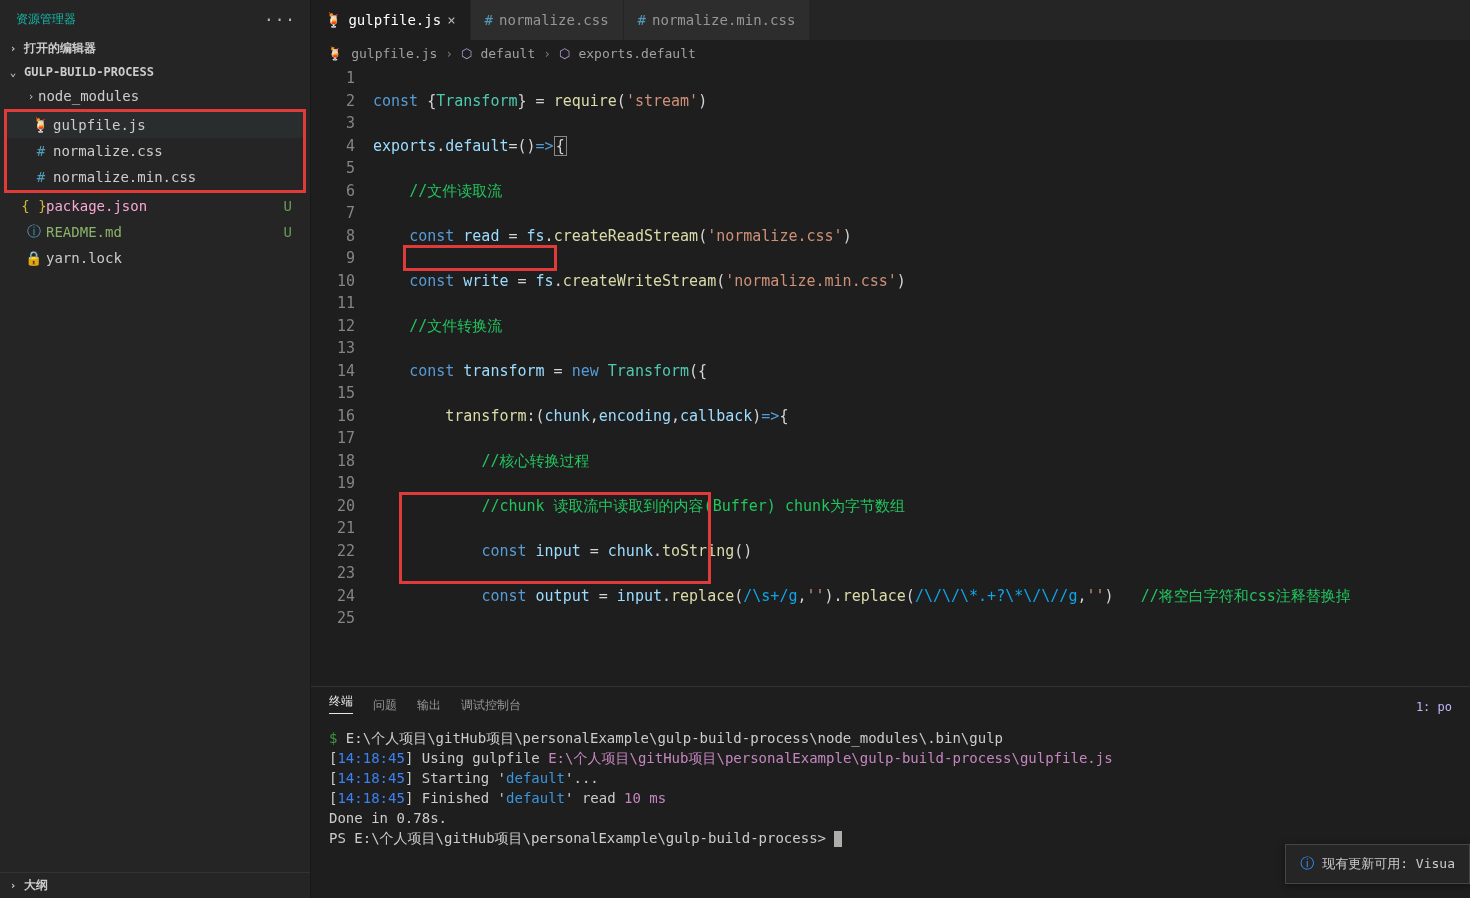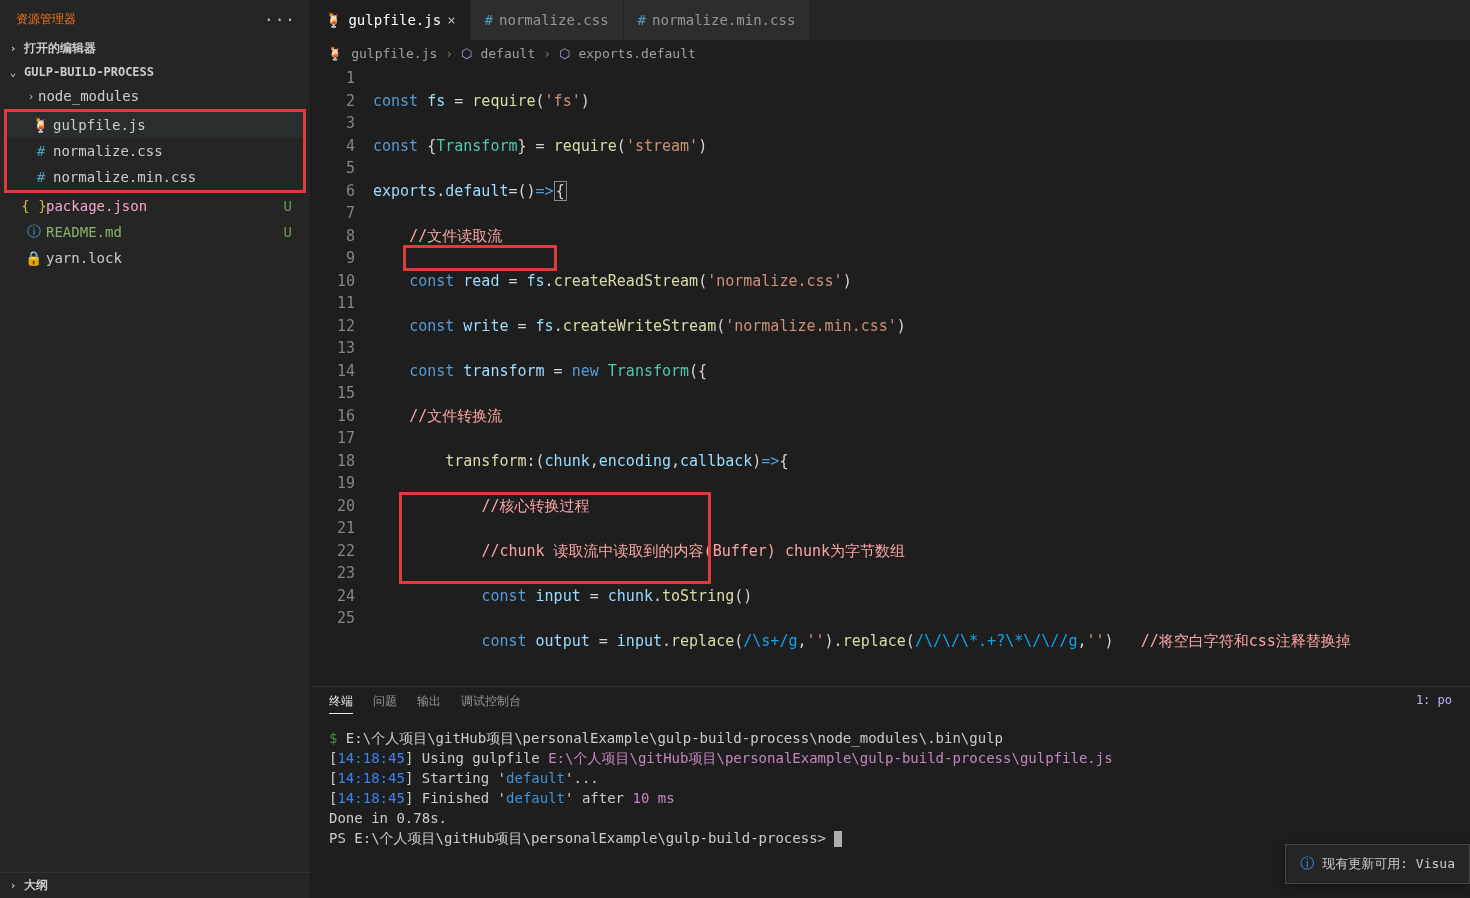--- a/index.html
+++ b/index.html
@@ -21,21 +21,21 @@
     flex-direction: column;
     border-right: 1px solid #191919;
   }
   .sidebar-header {
     display: flex;
     align-items: center;
     justify-content: space-between;
     padding: 8px 14px 6px 16px;
     height: 36px;
   }
-  .sidebar-title { font-size: 12px; color: #f97316; }
+  .sidebar-title { font-size: 12px; color: #14b8a6; }
   .dots { color: #bbbbbb; font-size: 16px; letter-spacing: 1px; }
   .section {
     display: flex;
     align-items: center;
     gap: 4px;
     padding: 4px 6px;
     font-size: 12px;
     font-weight: bold;
     color: #cccccc;
   }
@@ -132,39 +132,39 @@
     position: relative;
     color: #d4d4d4;
   }
   .code-line { height: 22.5px; position: relative; }
   
   .kw { color: #569cd6; }
   .fn { color: #dcdcaa; }
   .var { color: #9cdcfe; }
   .cls { color: #4ec9b0; }
   .str { color: #ce9178; }
-  .cm { color: #fca5a5; }
+  .cm { color: #22c55e; }
   .rgx { color: #0ea5e9; }
   
   .hl-box {
     position: absolute;
     border: 3px solid #e03b3b;
     pointer-events: none;
   }
   
   .panel {
     height: 212px;
     border-top: 1px solid #333333;
     background: #1e1e1e;
     display: flex;
     flex-direction: column;
   }
   .panel-tabs {
     display: flex;
-    align-items: flex-start;
+    align-items: flex-end;
     gap: 20px;
     padding: 6px 18px 4px 18px;
     font-size: 12px;
     color: #969696;
   }
   .panel-tabs .ptab.active {
     color: #e7e7e7;
     border-bottom: 1px solid #e7e7e7;
     padding-bottom: 3px;
   }
@@ -323,28 +323,27 @@
         <div>18</div>
         <div>19</div>
         <div>20</div>
         <div>21</div>
         <div>22</div>
         <div>23</div>
         <div>24</div>
         <div>25</div>
     </div>
     <div class="code">
-<div class="code-line"><span class="kw">const</span> <span class="var">fs</span> = <span class="fn">require</span>(<span class="str">'fs'</span>)</div>
 <div class="code-line"><span class="kw">const</span> {<span class="cls">Transform</span>} = <span class="fn">require</span>(<span class="str">'stream'</span>)</div>
 <div class="code-line"><span class="var">exports</span>.<span class="var">default</span>=()<span class="kw">=&gt;</span><span class="brace-outline">{</span></div>
 <div class="code-line">    <span class="cm">//文件读取流</span></div>
 <div class="code-line">    <span class="kw">const</span> <span class="var">read</span> = <span class="var">fs</span>.<span class="fn">createReadStream</span>(<span class="str">'normalize.css'</span>)</div>
 <div class="code-line">    <span class="kw">const</span> <span class="var">write</span> = <span class="var">fs</span>.<span class="fn">createWriteStream</span>(<span class="str">'normalize.min.css'</span>)</div>
+<div class="code-line">    <span class="cm">//文件转换流</span></div>
 <div class="code-line">    <span class="kw">const</span> <span class="var">transform</span> = <span class="kw">new</span> <span class="cls">Transform</span>({</div>
-<div class="code-line">    <span class="cm">//文件转换流</span></div>
 <div class="code-line">        <span class="fn">transform</span>:(<span class="var">chunk</span>,<span class="var">encoding</span>,<span class="var">callback</span>)<span class="kw">=&gt;</span>{</div>
 <div class="code-line">            <span class="cm">//核心转换过程</span></div>
 <div class="code-line">            <span class="cm">//chunk 读取流中读取到的内容(Buffer) chunk为字节数组</span></div>
 <div class="code-line">            <span class="kw">const</span> <span class="var">input</span> = <span class="var">chunk</span>.<span class="fn">toString</span>()</div>
 <div class="code-line">            <span class="kw">const</span> <span class="var">output</span> = <span class="var">input</span>.<span class="fn">replace</span>(<span class="rgx">/\s+/g</span>,<span class="str">''</span>).<span class="fn">replace</span>(<span class="rgx">/\/\/\*.+?\*\/\//g</span>,<span class="str">''</span>)   <span class="cm">//将空白字符和css注释替换掉</span></div>
 
 
 
 
 
@@ -364,21 +363,21 @@
     <div class="panel-tabs">
       <span class="ptab active">终端</span>
       <span class="ptab">问题</span>
       <span class="ptab">输出</span>
       <span class="ptab">调试控制台</span>
       <span class="panel-right">1: po</span>
     </div>
     <div class="term"><span class="t-g">$ </span><span>E:\个人项目\gitHub项目\personalExample\gulp-build-process\node_modules\.bin\gulp</span>
 [<span class="t-gray">14:18:45</span>] <span>Using gulpfile </span><span class="t-p">E:\个人项目\gitHub项目\personalExample\gulp-build-process\gulpfile.js</span>
 [<span class="t-gray">14:18:45</span>] <span>Starting '</span><span class="t-c">default</span><span>'...</span>
-[<span class="t-gray">14:18:45</span>] <span>Finished '</span><span class="t-c">default</span><span>' after </span><span class="t-p">10 ms</span>
+[<span class="t-gray">14:18:45</span>] <span>Finished '</span><span class="t-c">default</span><span>' read </span><span class="t-p">10 ms</span>
 <span>Done in 0.78s.</span>
 <span>PS E:\个人项目\gitHub项目\personalExample\gulp-build-process&gt; </span><span class="cursor-block"></span></div>
   </div>
 
 </div>
 
 <div class="notif">
   <span class="info-ic">ⓘ</span>
   <span>现有更新可用: Visua</span>
 </div>

